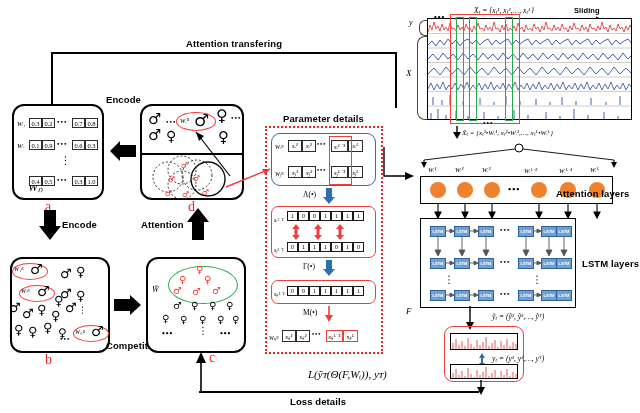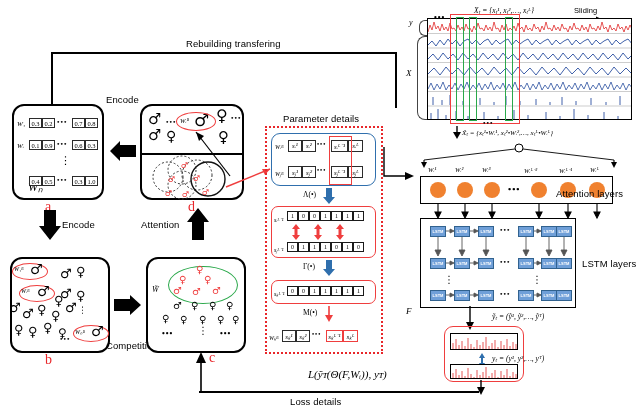--- a/index.html
+++ b/index.html
@@ -1,19 +1,19 @@
 <!DOCTYPE html>
 <html><head>
 <meta charset="utf-8">
 <style>
   html,body{margin:0;padding:0;background:#fff;}
   body{width:640px;height:413px;position:relative;overflow:hidden;
        font-family:"Liberation Sans",sans-serif;color:#000;}
   .abs{position:absolute;}
-  .lbl{font-weight:normal;font-size:9.5px;letter-spacing:.1px;white-space:nowrap;}
+  .lbl{font-weight:bold;font-size:9.5px;letter-spacing:.1px;white-space:nowrap;}
   .mth{font-family:"Liberation Serif",serif;font-style:italic;white-space:nowrap;}
   .redlbl{color:#e8262a;font-family:"Liberation Serif",serif;font-size:14px;font-style:normal;}
   .rbox{border:2px solid #000;border-radius:12px;box-sizing:border-box;background:#fff;}
   .line{background:#000;}
   .dashred{border:2px dotted #e8262a;box-sizing:border-box;}
   .redbox{border:1.5px solid #ef3e3e;border-radius:7px;box-sizing:border-box;}
   .bluebox{border:1.5px solid #2f6fad;border-radius:9px;box-sizing:border-box;}
   .cell{border:1.3px solid #2b2b2b;box-sizing:border-box;background:#fff;
         display:flex;align-items:center;justify-content:center;
         font-family:"Liberation Serif",serif;font-size:6.5px;}
@@ -27,21 +27,21 @@
   .dots{font-family:"Liberation Serif",serif;font-weight:bold;letter-spacing:1px;}
   .lstm{background:#6f9fd8;border:1px solid #31628f;color:#fff;
         font-size:4px;display:flex;align-items:center;justify-content:center;
         font-family:"Liberation Sans",sans-serif;font-weight:bold;box-sizing:border-box;}
   .neuron{background:#f0812f;border-radius:50%;}
   svg{overflow:visible;}
 </style>
 </head>
 <body>
 
-<div class="abs lbl" style="left:186px;top:38px;">Rebuilding transfering</div>
+<div class="abs lbl" style="left:186px;top:38px;">Attention transfering</div>
 <svg class="abs" style="left:0;top:0;width:640px;height:413px;pointer-events:none;">
   <path d="M52,104 L52,53 L396,53 L396,108" fill="none" stroke="#000" stroke-width="2"></path>
 </svg>
 
 <div class="abs rbox" style="left:12px;top:104px;width:92px;height:96px;"></div>
 <div class="abs" style="left:12px;top:104px;width:92px;height:96px;">
 
   <div class="abs mth" style="left:5px;top:16px;font-size:7px;">W₁</div>
   <div class="abs cell" style="left:17px;top:14px;width:13px;height:10px;">0.3</div>
   <div class="abs cell" style="left:30px;top:14px;width:13px;height:10px;">0.2</div>

